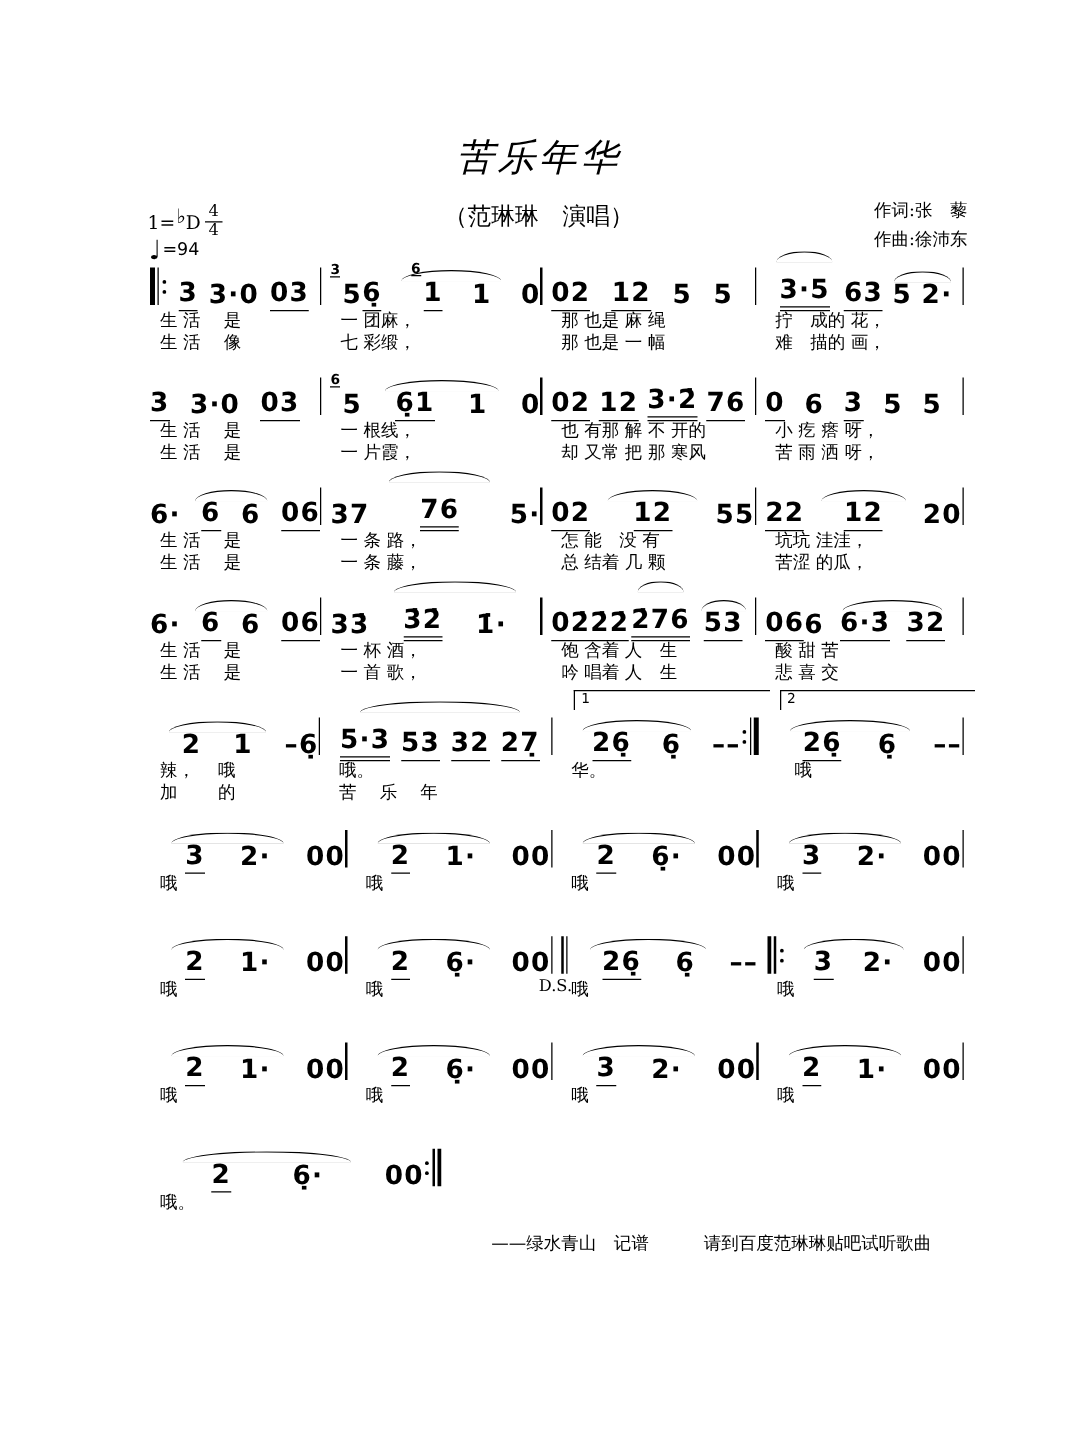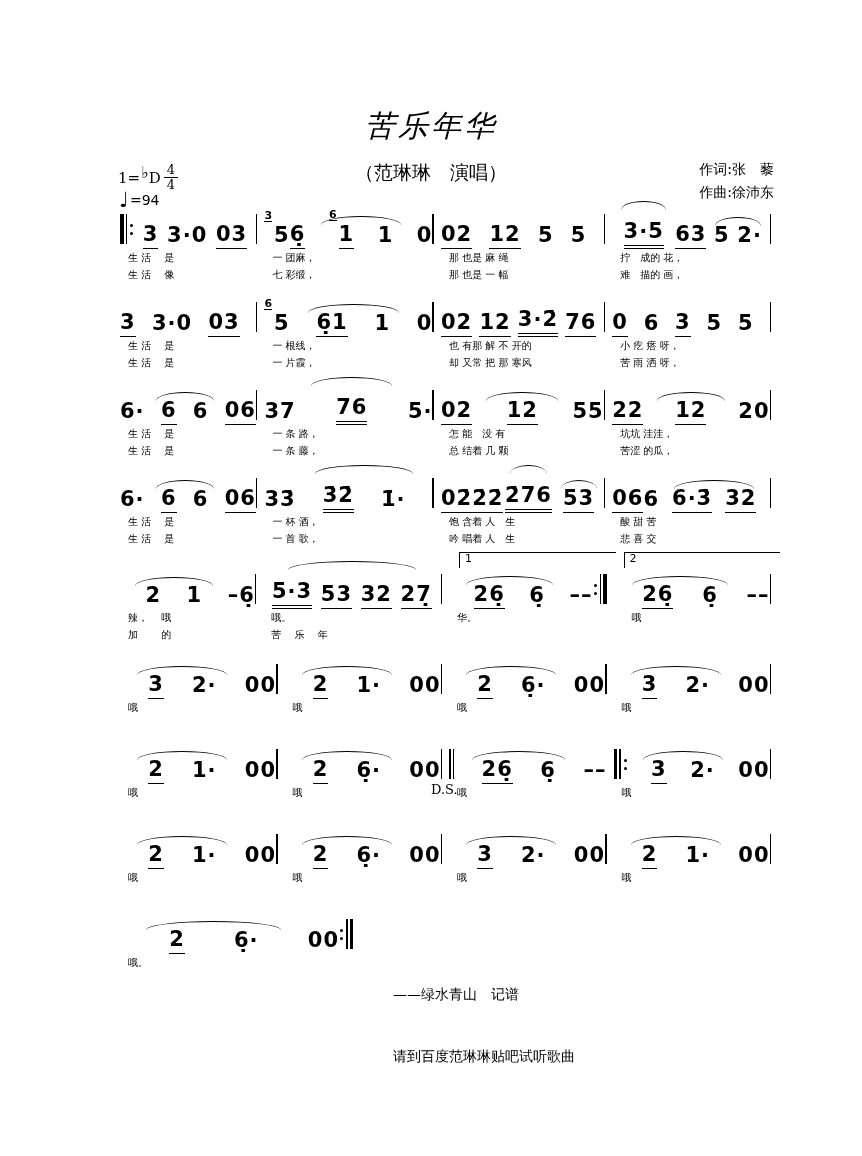--- a/index.html
+++ b/index.html
@@ -35,30 +35,30 @@
   .grace{font-weight:700;font-size:11px;line-height:1;position:relative;top:-15px;
          border-bottom:1px solid #000;margin-right:2px;align-self:flex-start;}
   .grp{display:flex;flex:1;justify-content:space-evenly;align-items:flex-end;position:relative;}
   .grp.arc::before{content:"";position:absolute;top:-8px;left:14%;right:14%;height:8px;
        border-top:1.5px solid #000;border-radius:50% 50% 0 0 / 100% 100% 0 0;}
   .bar{display:flex;align-items:center;gap:2px;height:30px;margin-bottom:5px;}
   .bl{width:1.5px;height:30px;background:#000;}
   .bl.thick{width:3.5px;}
   .rdots{display:flex;flex-direction:column;gap:5px;margin:0 1px;}
   .rdots b{width:3px;height:3px;border-radius:50%;background:#000;display:block;}
-  .lyric{font-size:10px;line-height:17px;white-space:pre;padding-left:10px;overflow:visible;}
+  .lyric{font-size:14px;line-height:17px;white-space:pre;padding-left:10px;overflow:visible;}
   .volta{position:absolute;top:-15px;left:12px;right:-4px;height:15px;
          border-top:1.2px solid #000;border-left:1.2px solid #000;
          font-size:11px;line-height:1.1;padding-left:5px;}
   .rptbracket{position:absolute;top:-18px;left:8px;width:195%;height:16px;
          border-top:1.2px solid #000;border-left:1.2px solid #000;border-right:1.2px solid #000;
          font-size:10.5px;line-height:1.2;padding-left:4px;white-space:nowrap;z-index:2;}
   .ds{position:absolute;left:-16px;top:40px;font-family:"DejaVu Serif",serif;font-size:13px;}
   
-  .footer{position:absolute;top:986px;left:393px;display:flex;gap:44px;font-size:14px;flex-direction:column;}
+  .footer{position:absolute;top:986px;left:393px;display:flex;gap:44px;font-size:14px;}
 </style>
 </head>
 <body>
 
 <div class="page">
   <div class="title">苦乐年华</div>
   <div class="subtitle">（范琳琳　演唱）</div>
 
   <div class="credits">
     <div>作词:张　藜</div>

